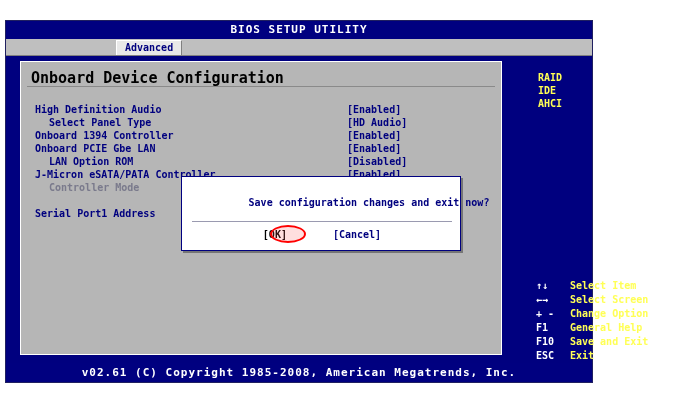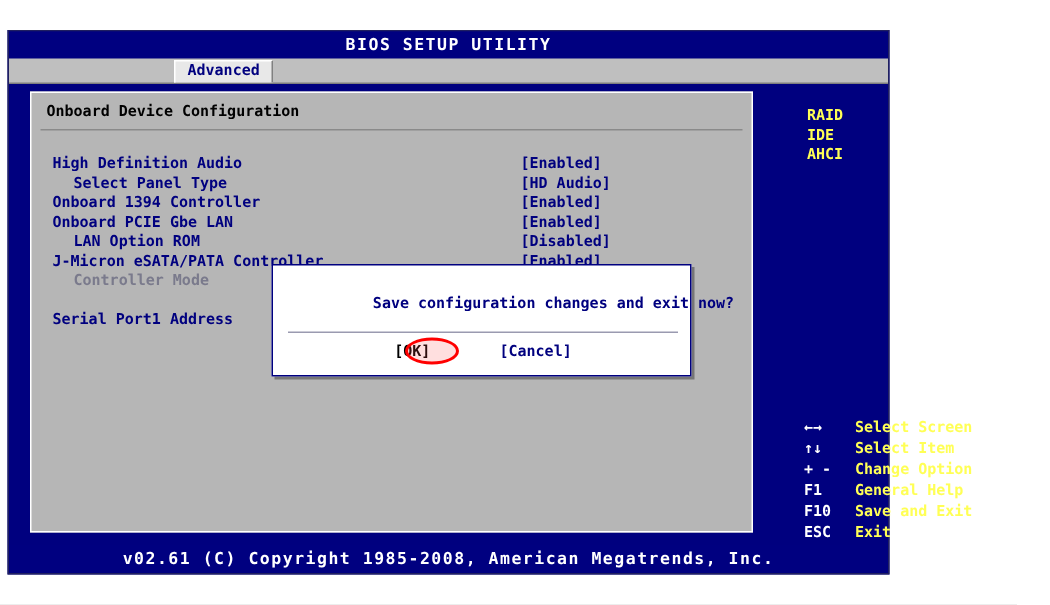--- a/index.html
+++ b/index.html
@@ -70,21 +70,21 @@
     width: 482px;
     height: 294px;
     background: #b6b6b6;
     border: 1px solid #ffffff;
     box-sizing: border-box;
   }
   .section-title {
     position: absolute;
     left: 10px;
     top: 7px;
-    font-size: 10px;
+    font-size: 15px;
     color: #000000;
     font-weight: bold;
   }
   .divider {
     position: absolute;
     left: 6px;
     top: 24px;
     width: 468px;
     height: 1px;
     background: #8a8a8a;
@@ -296,22 +296,22 @@
   </div>
 
   <div class="right-panel">
     <div class="right-list">
       <div>RAID</div>
       <div>IDE</div>
       <div>AHCI</div>
     </div>
 
     <div class="legend">
+      <span class="legend-row"><span class="legend-key">↑↓</span><span>Select Item</span></span>
       <span class="legend-row"><span class="legend-key">←→</span><span>Select Screen</span></span>
-      <span class="legend-row"><span class="legend-key">↑↓</span><span>Select Item</span></span>
       <span class="legend-row"><span class="legend-key">+ -</span><span>Change Option</span></span>
       <span class="legend-row"><span class="legend-key">F1</span><span>General Help</span></span>
       <span class="legend-row"><span class="legend-key">F10</span><span>Save and Exit</span></span>
       <span class="legend-row"><span class="legend-key">ESC</span><span>Exit</span></span>
     </div>
   </div>
 
   <div class="modal">
     <div class="modal-text">Save configuration changes and exit now?</div>
     <div class="modal-sep"></div>

